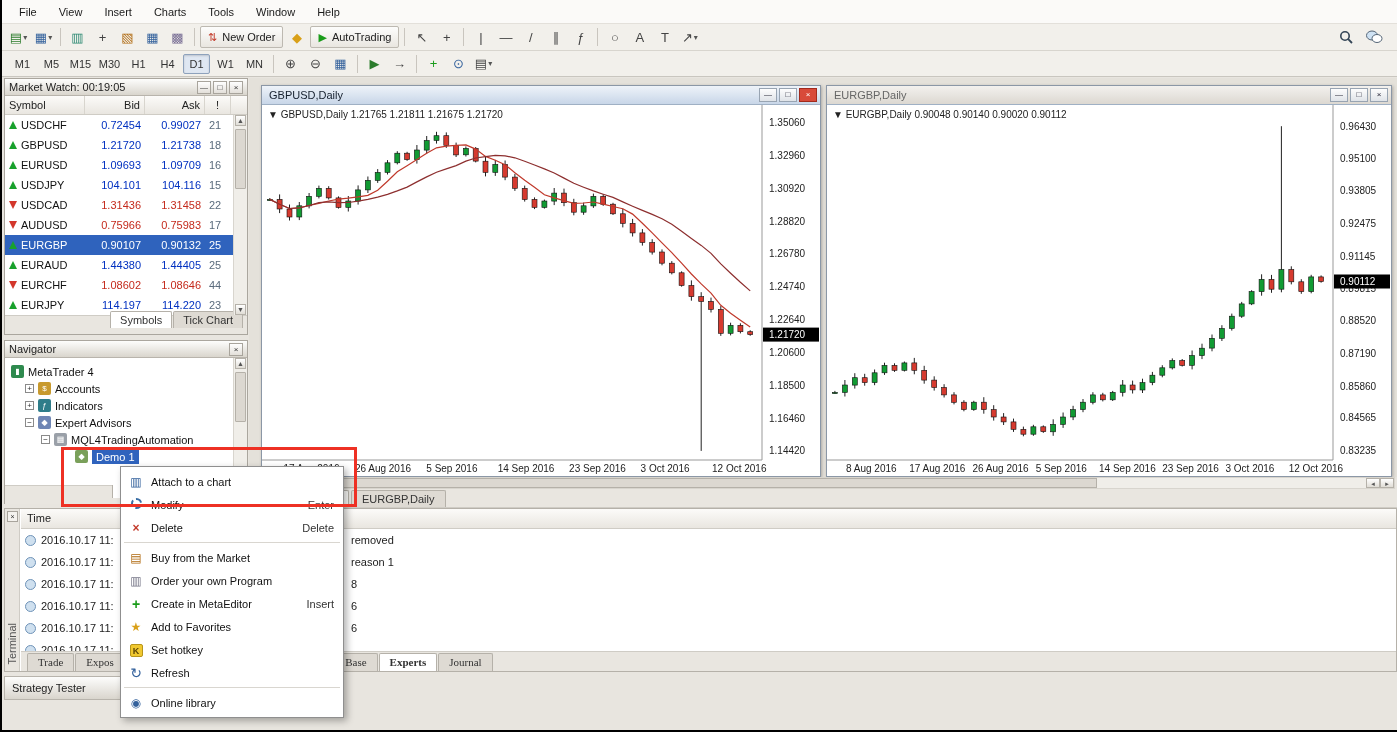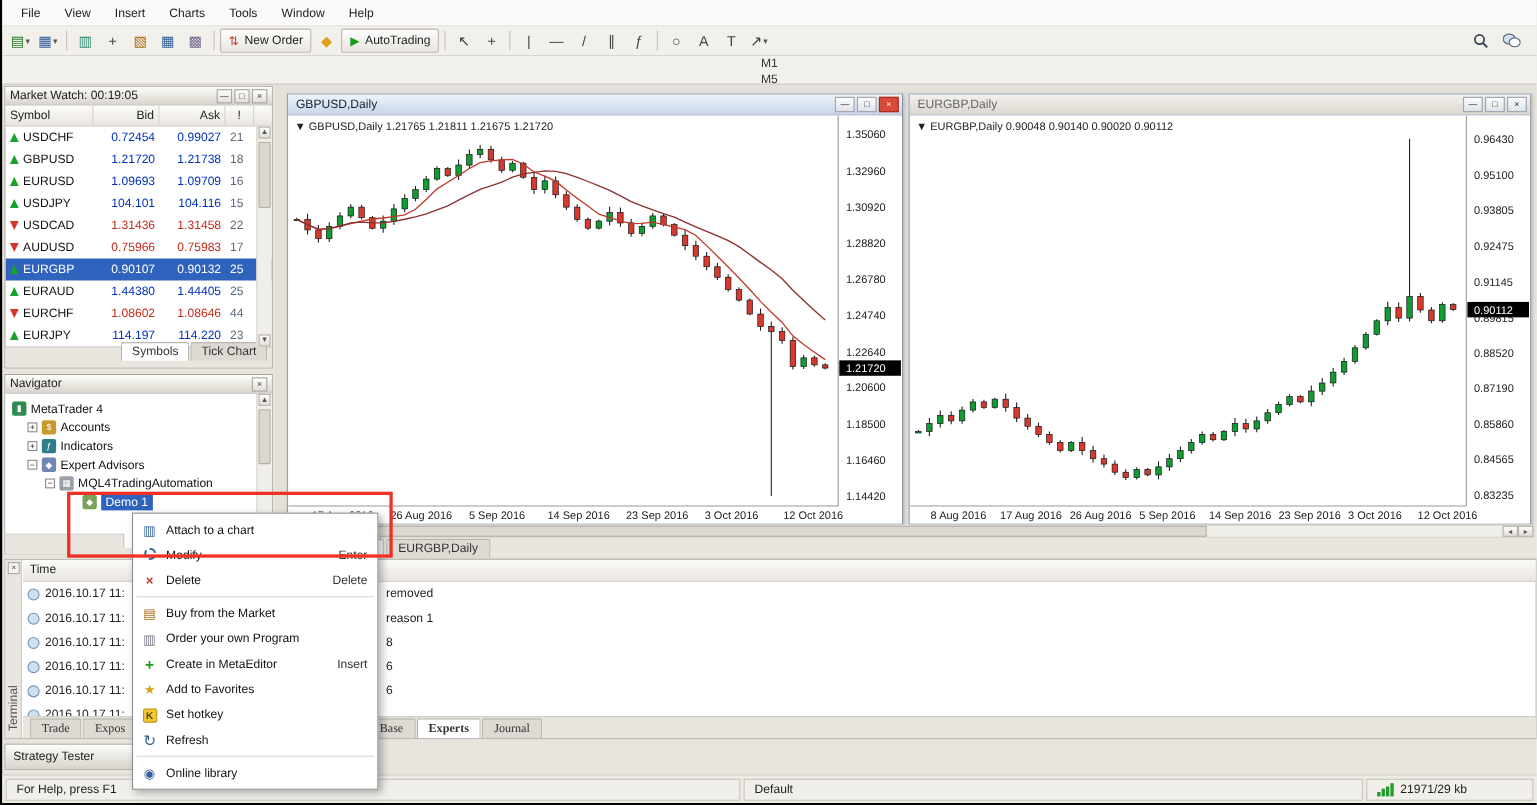--- a/index.html
+++ b/index.html
@@ -6,21 +6,21 @@
   html,body{width:1397px;height:732px;}
   body{font-family:"Liberation Sans",sans-serif;font-size:11px;color:#1a1a1a;background:#fff;}
   .app{position:relative;width:1397px;height:732px;background:#e8e5df;overflow:hidden;border-left:2px solid #000;border-bottom:2px solid #000;}
 
   
   .menubar{position:absolute;left:0;top:0;right:0;height:24px;background:#fbfaf8;border-bottom:1px solid #e3e0da;display:flex;align-items:center;padding-left:6px;}
   .mitem{padding:4px 11px;cursor:default;}
 
   
   .toolbar{position:absolute;left:0;top:24px;right:0;height:27px;background:#f2f0eb;border-bottom:1px solid #d8d5ce;display:flex;align-items:center;padding:0 4px;}
-  .tfbar{position:absolute;left:0;top:51px;right:0;height:26px;background:#f2f0eb;border-bottom:1px solid #c9c6bf;display:flex;align-items:center;padding:0 6px;flex-direction:column;}
+  .tfbar{position:absolute;left:0;top:51px;right:0;height:26px;background:#f2f0eb;border-bottom:1px solid #c9c6bf;display:flex;align-items:center;padding:0 6px;}
   .tbtn{display:inline-flex;align-items:center;justify-content:center;min-width:23px;height:22px;margin:0 1px;border:1px solid transparent;border-radius:2px;color:#444;font-size:13px;cursor:default;}
   .tbtn.labeled{padding:0 7px;gap:5px;font-size:11px;color:#222;border:1px solid #bdb9b1;background:linear-gradient(#fdfdfc,#e9e6e0);}
   .tsep{display:inline-block;width:1px;height:18px;background:#c9c5be;margin:0 4px;}
   .dd{font-size:8px;color:#555;margin-left:1px;}
   .tf{display:inline-flex;align-items:center;justify-content:center;min-width:27px;height:20px;margin:0 1px;border:1px solid transparent;border-radius:2px;color:#333;font-size:11px;}
   .tf.active{border:1px solid #8ea2bc;background:#dfe7f2;box-shadow:inset 0 1px 2px rgba(0,0,0,.15);}
   .right-tools{margin-left:auto;display:flex;align-items:center;gap:4px;padding-right:6px;}
 
   .g-green{color:#1a9c1a;} .g-dgreen{color:#2c7c2c;} .g-blue{color:#33619c;} .g-orange{color:#b06a10;}
   .g-gold{color:#d9a018;} .g-red{color:#c33a2a;} .g-purple{color:#756a92;} .g-teal{color:#2e8a74;}
@@ -773,33 +773,20 @@
       <span class="ttab"><span>Journal</span><sub></sub></span>
     </div>
   </div>
 
   <div class="tester">
     <span>Strategy Tester</span>
     <span class="sp"></span>
     <span class="pbtn">×</span>
   </div>
 
-  <div class="statusbar">
-    <span class="seg s1">For Help, press F1</span>
-    <span class="seg s2">Default</span>
-    <span class="seg s3">
-      <span class="bars">
-          <i></i>
-          <i></i>
-          <i></i>
-          <i></i>
-        </span>
-      <span>21971/29 kb</span>
-    </span>
-  </div>
 
   <div class="cmenu">
     <div class="cmi">
         <span class="cmico g-blue">▥</span>
         <span class="cmlabel">Attach to a chart</span>
         <span class="cmshort"></span>
       </div>
     <div class="cmi">
         <span class="cmico"><span class="ico-gear"></span></span>
         <span class="cmlabel">Modify</span>

